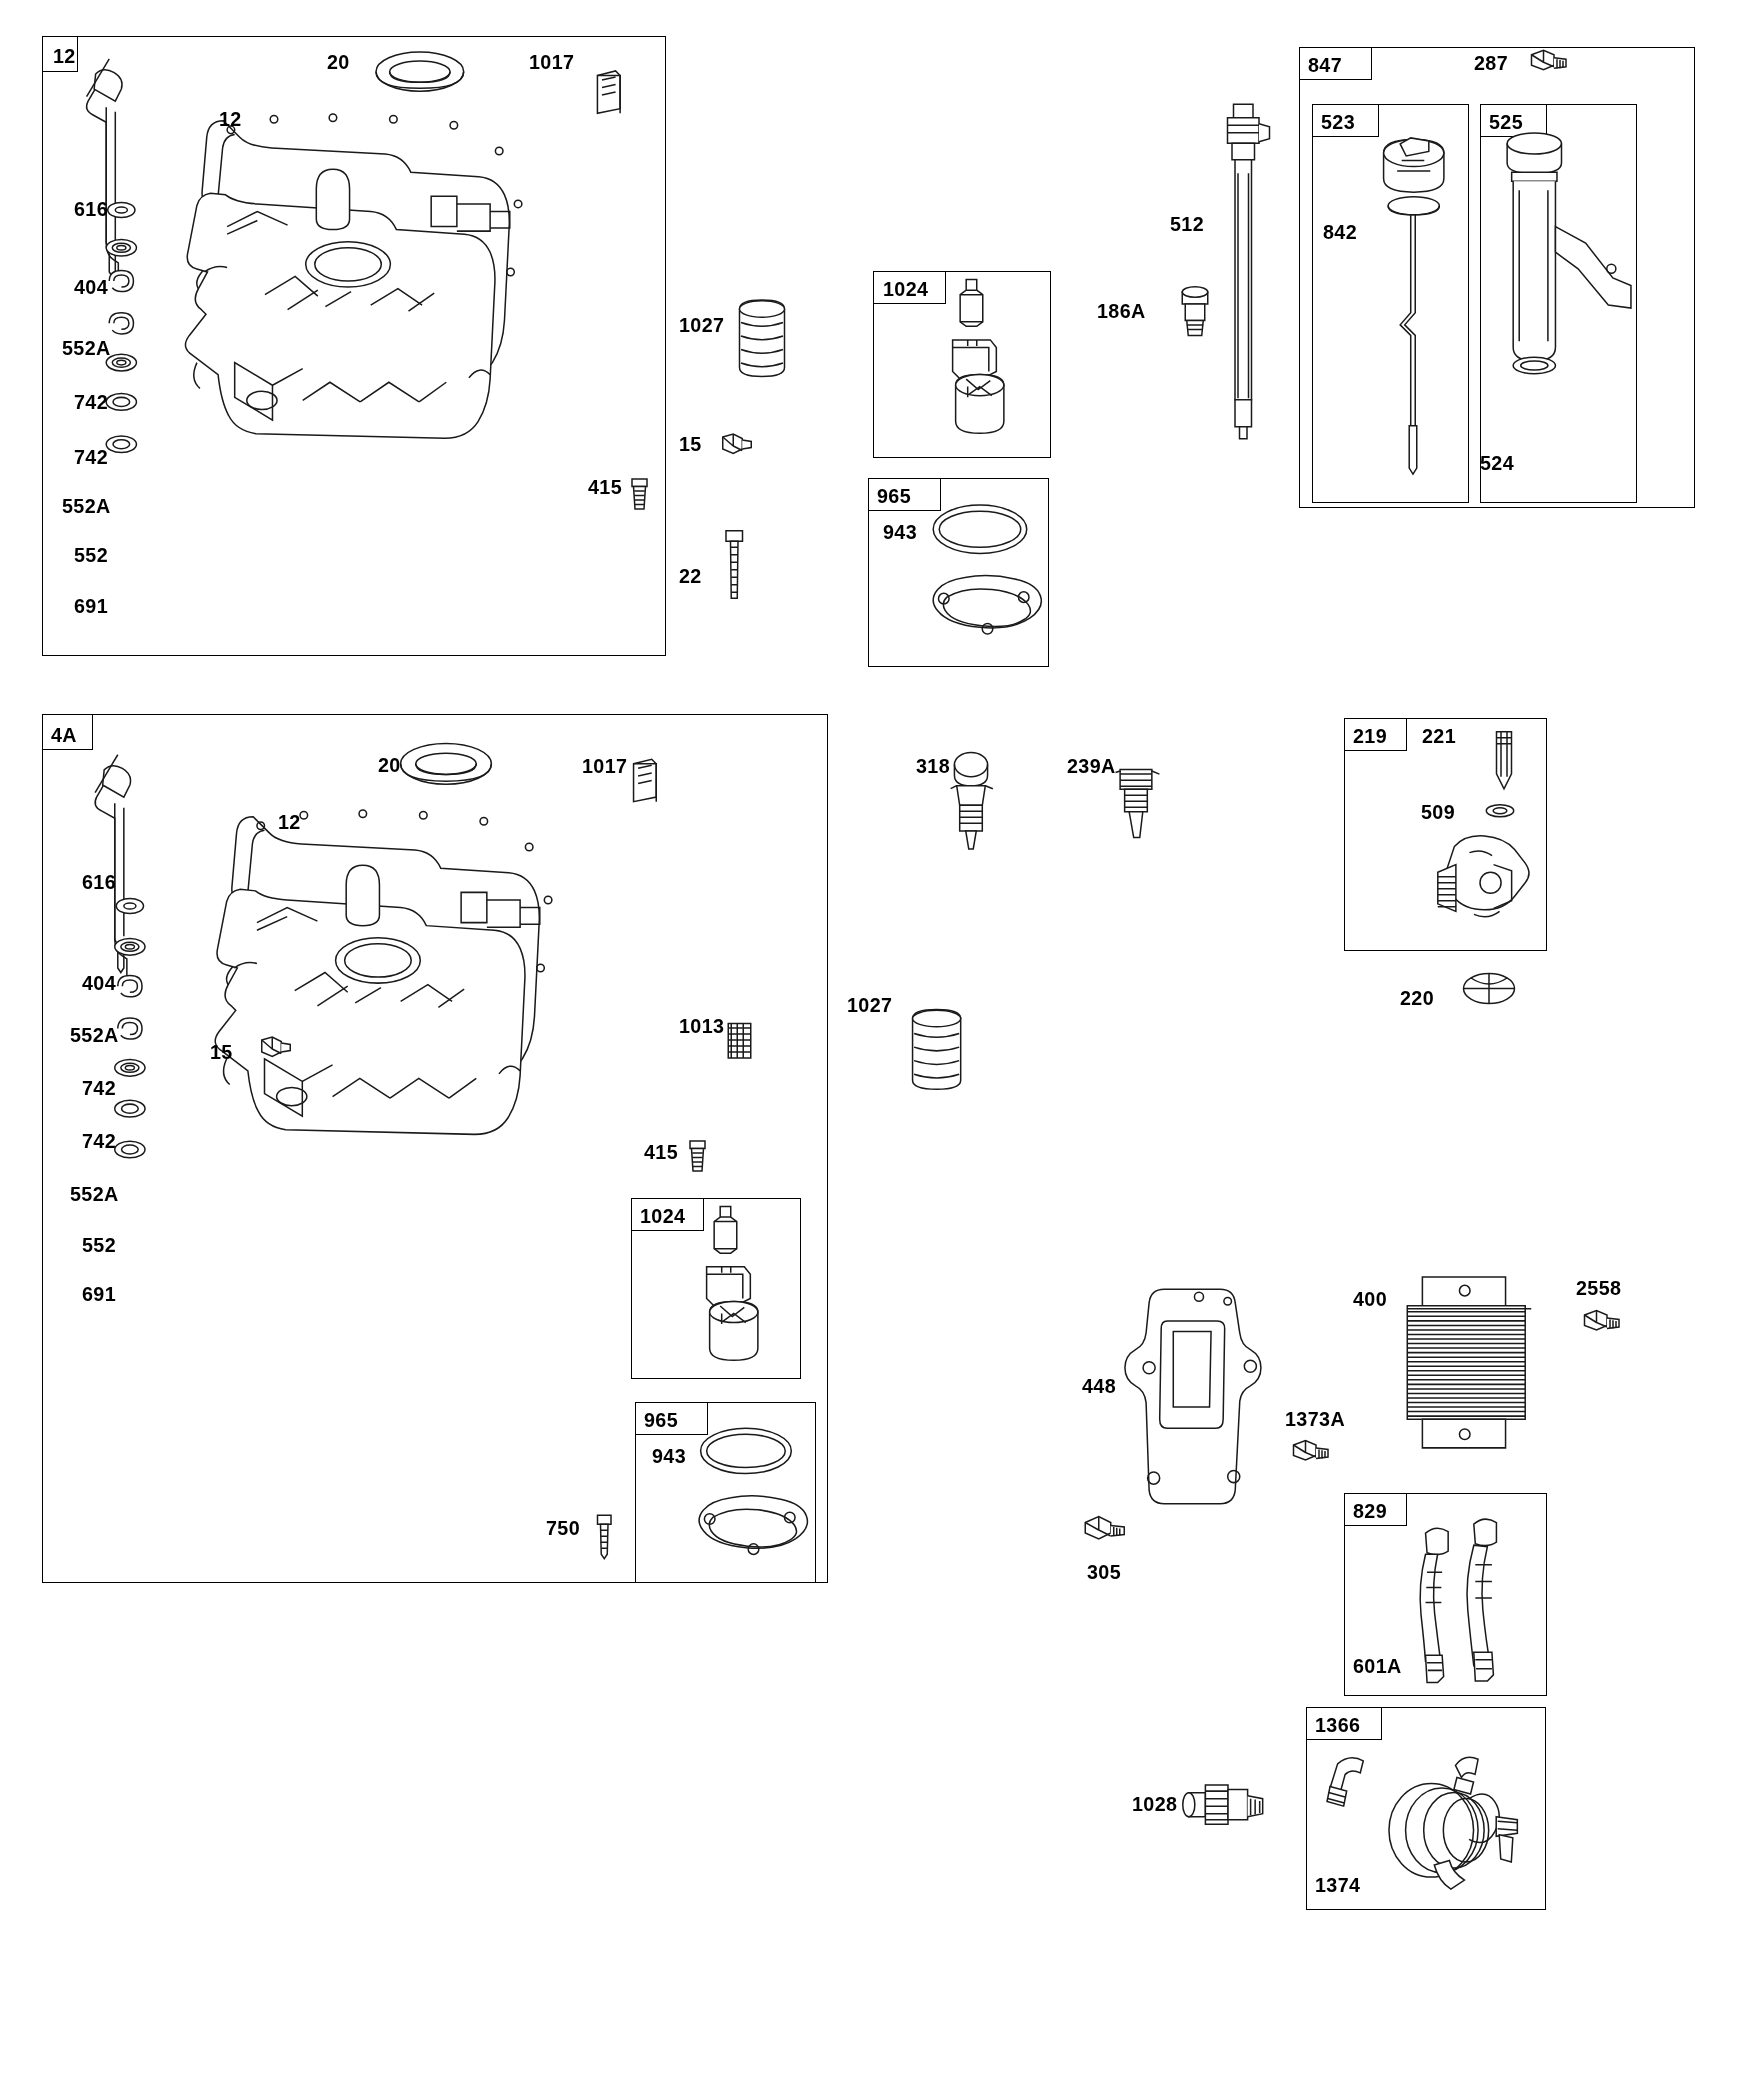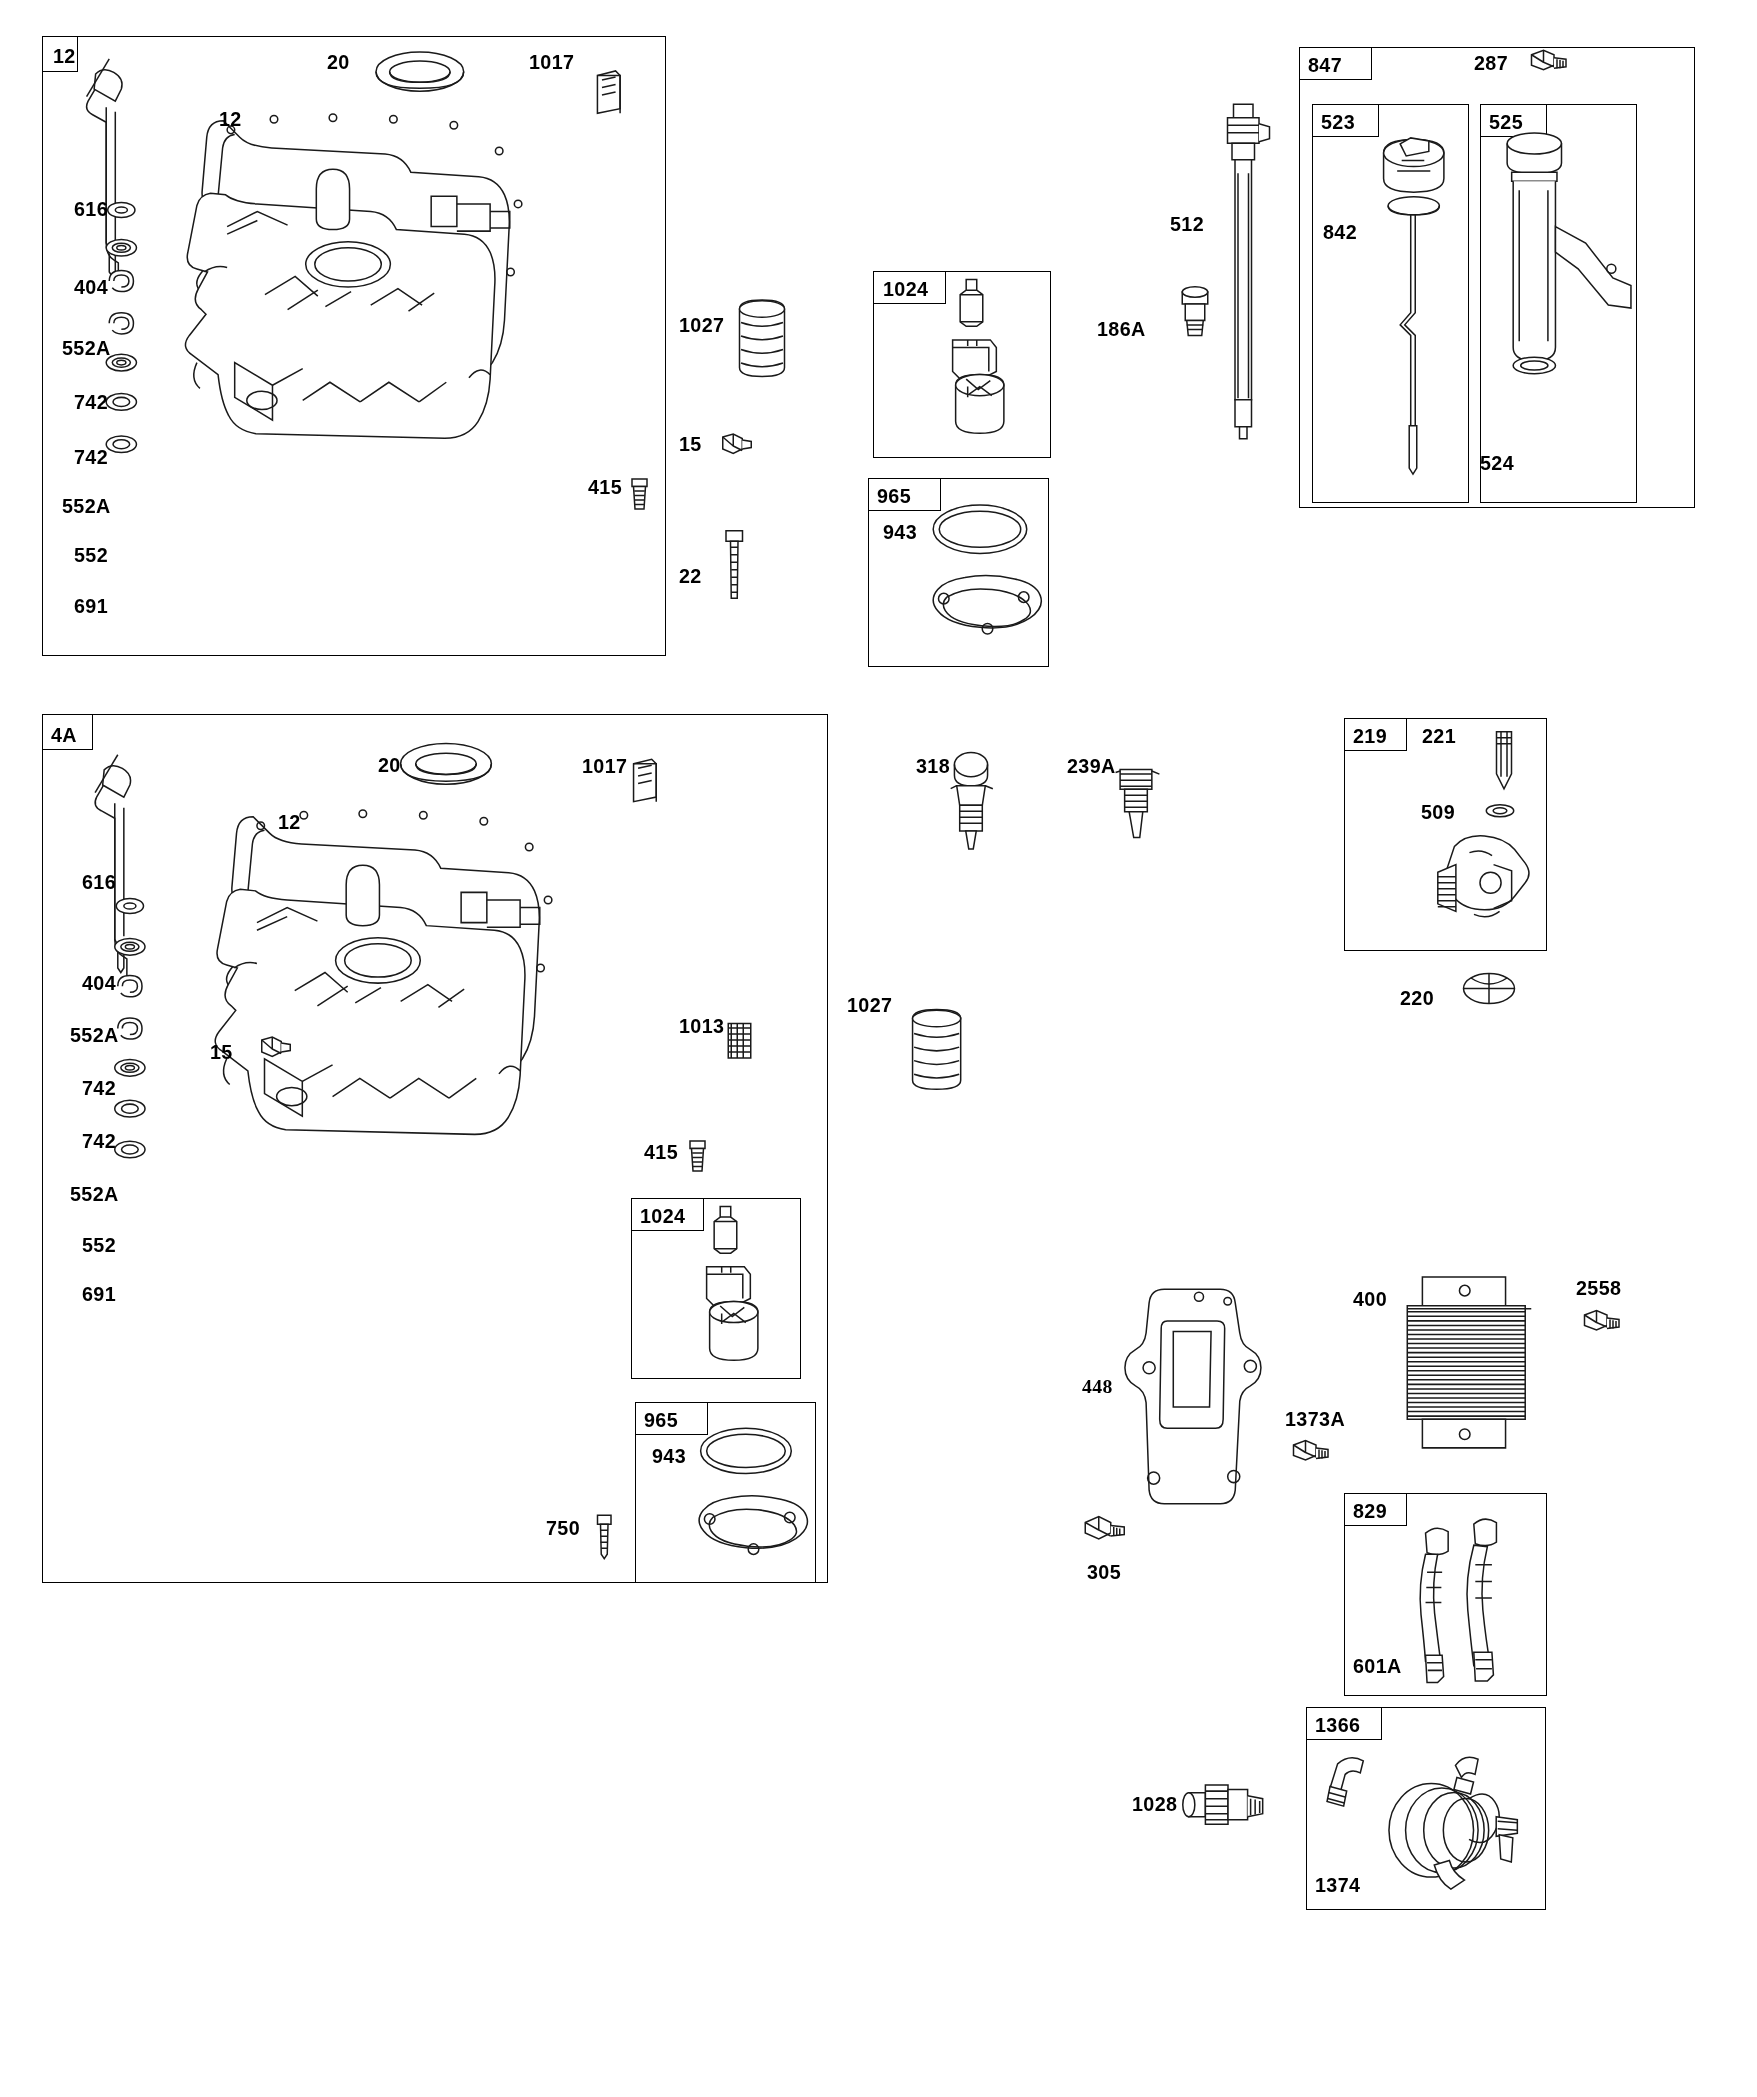--- a/index.html
+++ b/index.html
@@ -286,21 +286,21 @@
       <path d="M14 36 l42 0 M14 46 l42 0"></path>
       <path d="M56 34 l14 4 l0 16 l-14 4" class="fillw"></path>
       <path d="M20 60 l30 0 l0 22 l-30 0 z" class="fillw"></path>
       <path d="M24 82 l22 0 l0 320 l-22 0 z" class="fillw"></path>
       <path d="M24 402 l22 0 l0 36 l-22 0 z" class="fillw"></path>
       <path d="M30 438 l10 0 l0 16 l-10 0 z" class="fillw"></path>
       <path d="M28 100 l0 300 M42 100 l0 300"></path>
     </svg>
   </div>
 
-  <div class="lbl" style="left:1097px; top:320px;">186A</div>
+  <div class="lbl" style="left:1097px; top:302px;">186A</div>
   <div class="part" style="left:1173px; top:286px;">
     <svg width="53" height="60" viewBox="0 0 70 80">
       <path d="M12 8 l34 0 l0 16 l-34 0 z" class="fillw"></path>
       <ellipse cx="29" cy="8" rx="17" ry="7" class="fillw"></ellipse>
       <path d="M16 24 l26 0 l0 22 l-26 0 z" class="fillw"></path>
       <path d="M18 46 l22 0 l-2 20 l-18 0 z" class="fillw"></path>
       <path d="M18 52 l22 0 M19 58 l20 0"></path>
     </svg>
   </div>
 
@@ -593,21 +593,21 @@
   </div>
   <div class="lbl" style="left:1400px; top:989px;">220</div>
   <div class="part" style="left:1459px; top:966px;">
     <svg width="60" height="45" viewBox="0 0 80 60">
       <ellipse cx="40" cy="30" rx="34" ry="20" class="fillw"></ellipse>
       <path d="M6 30 l68 0 M40 10 l0 40"></path>
       <path d="M16 16 q24 16 48 0"></path>
     </svg>
   </div>
 
-  <div class="lbl" style="left:1082px; top:1377px;font-family:Liberation Serif, serif;">448</div>
+  <div class="lbl" style="left:1082px; top:1377px;">448</div>
   <div class="part" style="left:1134px; top:1277px;">
     <svg width="136" height="242" viewBox="0 0 180 320">
       <path d="M40 16 q-18 0 -20 18 l-4 40 q-2 16 -14 22 q-14 8 -14 24 q0 16 14 24 q12 6 14 22
                l4 116 q2 18 20 18 l74 0 q18 0 20 -18 l6 -118 q2 -14 14 -20 q14 -8 14 -24
                q0 -16 -14 -24 q-12 -6 -14 -22 l-6 -40 q-2 -18 -20 -18 z" class="fillw"></path>
       <path d="M44 58 q-8 0 -8 10 l-2 120 q0 12 10 12 l64 0 q10 0 10 -12 l2 -120 q0 -10 -10 -10 z"></path>
       <path d="M52 72 l50 0 l-2 100 l-48 0 z"></path>
       <circle cx="20" cy="120" r="8"></circle>
       <circle cx="154" cy="118" r="8"></circle>
       <circle cx="26" cy="266" r="8"></circle>

